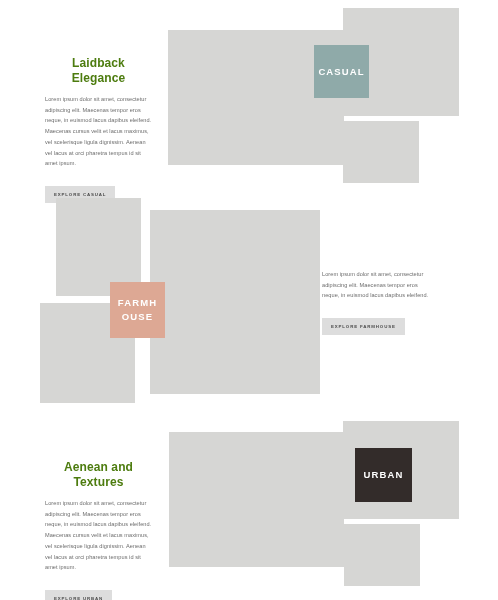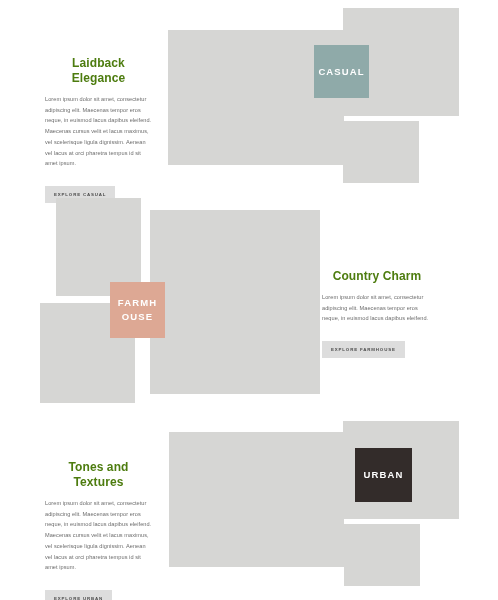--- a/index.html
+++ b/index.html
@@ -109,38 +109,37 @@
 
     <div class="ph" style="left:150px; top:210px; width:170px; height:184px;"></div>
 
     <div class="ph" style="left:40px; top:303px; width:95px; height:100px;"></div>
 
     <div class="badge badge-salmon" style="left:110px; top:282px; width:55px; height:56px;">
       <span>FARMHOUSE</span>
     </div>
 
     <div class="copy" style="left:322px; top:269px; width:110px;">
-      <h2>Country Charm</h2>
       <p>Lorem ipsum dolor sit amet, consectetur adipiscing elit. Maecenas tempor eros neque, in euismod lacus dapibus eleifend.</p>
       <button class="btn">EXPLORE FARMHOUSE</button>
     </div>
   </div>
 
   <div>
 
     <div class="ph" style="left:343px; top:421px; width:116px; height:98px;"></div>
 
     <div class="ph" style="left:169px; top:432px; width:175px; height:135px;"></div>
 
     <div class="ph" style="left:344px; top:524px; width:76px; height:62px;"></div>
 
     <div class="badge badge-charcoal" style="left:315px; top:448px; width:57px; height:54px;margin-left:40px;">
       <span>URBAN</span>
     </div>
 
     <div class="copy" style="left:45px; top:460px; width:107px;">
-      <h2>Tones and Textures</h2>
+      <h2>Aenean and Textures</h2>
       <p>Lorem ipsum dolor sit amet, consectetur adipiscing elit. Maecenas tempor eros neque, in euismod lacus dapibus eleifend. Maecenas cursus velit et lacus maximus, vel scelerisque ligula dignissim. Aenean vel lacus at orci pharetra tempus id sit amet ipsum.</p>
       <button class="btn">EXPLORE URBAN</button>
     </div>
   </div>
 
 </div>
 
 </body></html>

